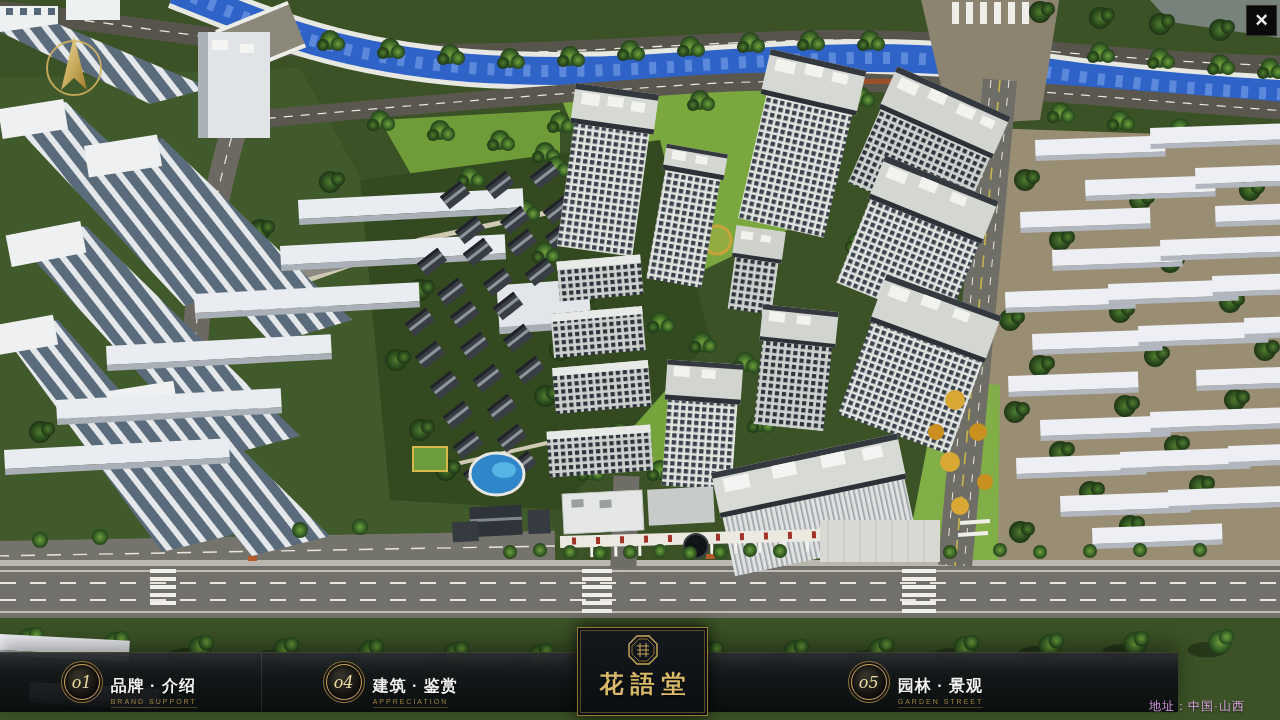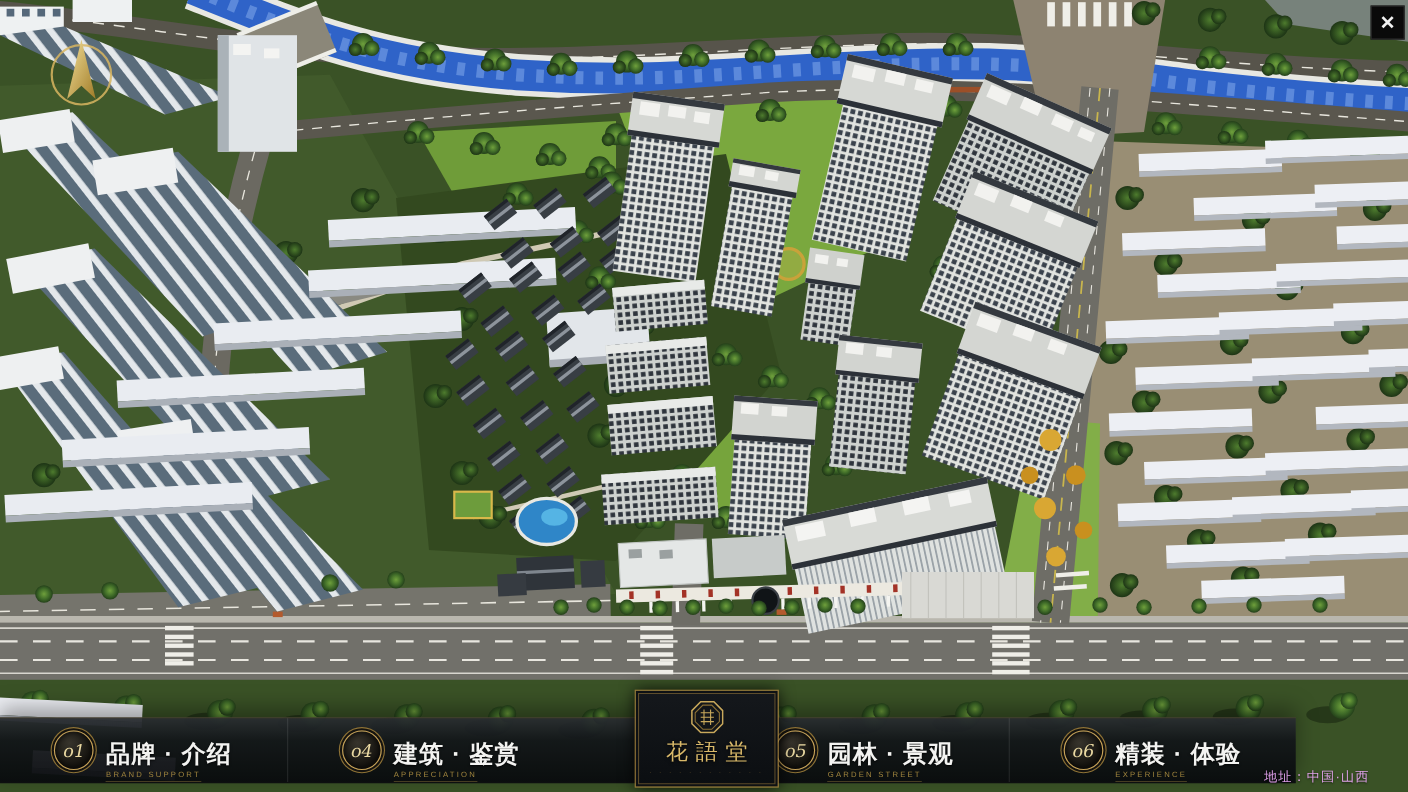--- a/index.html
+++ b/index.html
@@ -17,32 +17,32 @@
   .nav-spacer{width:134px;flex:0 0 134px;}
   .nav-item{flex:1;display:flex;align-items:center;justify-content:center;gap:11px;cursor:pointer;}
   .nav-item + .nav-item{border-left:1px solid rgba(255,255,255,.10);}
   .badge{width:34px;height:34px;border-radius:50%;flex:0 0 34px;
          display:flex;align-items:center;justify-content:center;
          color:#ead9a2;font-family:"DejaVu Serif",serif;font-style:italic;font-size:16px;
          background:radial-gradient(circle at 38% 30%,#37342c,#15130f 70%);
          border:1px solid #caa55a;
          box-shadow:0 0 0 2px #15130f,0 0 0 3px #8f7336,inset 0 0 7px rgba(0,0,0,.85);}
   .lbl{display:flex;flex-direction:column;align-items:flex-start;line-height:1;}
-  .lbl .zh{color:#f3f3f1;font-size:22px;font-weight:bold;letter-spacing:1px;
+  .lbl .zh{color:#f3f3f1;font-size:16px;font-weight:bold;letter-spacing:1px;
            text-shadow:0 1px 2px rgba(0,0,0,.9);margin-top:21px;}
   .lbl .en{color:#a1853e;font-size:7px;letter-spacing:2px;margin-top:4px;padding-bottom:2px;
            border-bottom:1px solid rgba(161,133,62,.4);white-space:nowrap;}
 
   
   .logo-panel{position:absolute;left:577px;top:627px;width:131px;height:89px;box-sizing:border-box;
               background:linear-gradient(180deg,#15181c,#0b0e11);
               border:1px solid #9a7a3a;
               box-shadow:inset 0 0 0 2px #0e1114,inset 0 0 0 3px rgba(154,122,58,.55),0 0 14px rgba(0,0,0,.85);
               display:flex;flex-direction:column;align-items:center;justify-content:center;cursor:pointer;}
-  .logo-title{color:#d9b96a;font-family:"DejaVu Serif",serif;font-weight:normal;font-size:20px;
+  .logo-title{color:#d9b96a;font-family:"DejaVu Serif",serif;font-weight:bold;font-size:24px;
               letter-spacing:7px;margin-top:3px;padding-left:7px;text-shadow:0 1px 3px rgba(0,0,0,.9);}
   .logo-sub{color:#8a6f35;font-size:5px;letter-spacing:3px;margin-top:3px;}
 
   
   .close-btn{position:absolute;left:1246px;top:5px;width:29px;height:29px;background:#0a0a0a;
              border:1px solid #2e2e2e;color:#f2f2f2;display:flex;align-items:center;justify-content:center;
              font-size:17px;font-weight:bold;cursor:pointer;}
   .address{position:absolute;right:35px;top:698px;color:#f0abfc;font-size:12px;letter-spacing:1px;
            text-shadow:0 1px 2px rgba(0,0,0,.8);opacity:.9;}
   .compass{position:absolute;left:36px;top:26px;width:76px;height:84px;pointer-events:none;}
@@ -624,29 +624,20 @@
   <div class="nav-group">
     <div class="nav-item">
       <div class="badge">
             <span>o5</span>
           </div>
       <div class="lbl">
             <div class="zh">园林 · 景观</div>
             <div class="en">GARDEN STREET</div>
           </div>
     </div>
-    <div class="nav-item">
-      <div class="badge">
-            <span>o6</span>
-          </div>
-      <div class="lbl">
-            <div class="zh">精装 · 体验</div>
-            <div class="en">EXPERIENCE</div>
-          </div>
-    </div>
   </div>
 </div>
 
 <div class="logo-panel">
   <svg width="30" height="30" viewBox="0 0 30 30">
     <polygon points="9,1 21,1 29,9 29,21 21,29 9,29 1,21 1,9" fill="none" stroke="#c9a95c" stroke-width="1.4"></polygon>
     <polygon points="11,4 19,4 26,11 26,19 19,26 11,26 4,19 4,11" fill="none" stroke="#8a6f35" stroke-width="1"></polygon>
     <path d="M 9,11 H 21 M 9,15 H 21 M 9,19 H 21 M 12,8 V 22 M 18,8 V 22" stroke="#c9a95c" stroke-width="1" fill="none"></path>
   </svg>
   <div class="logo-title">花語堂</div>

